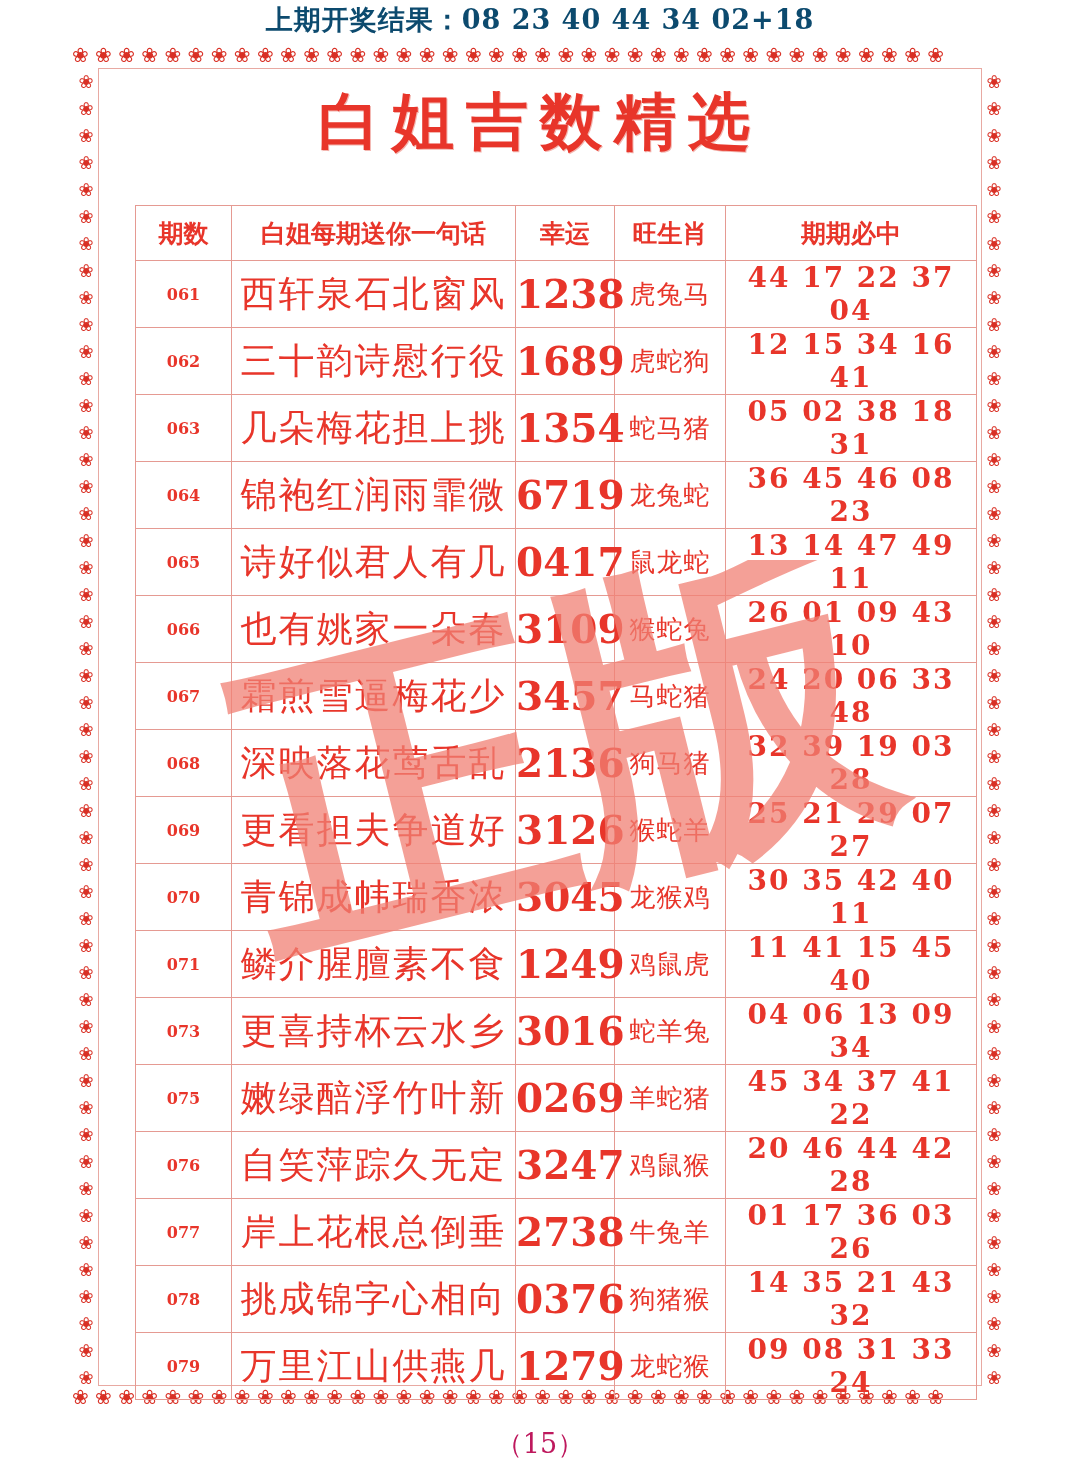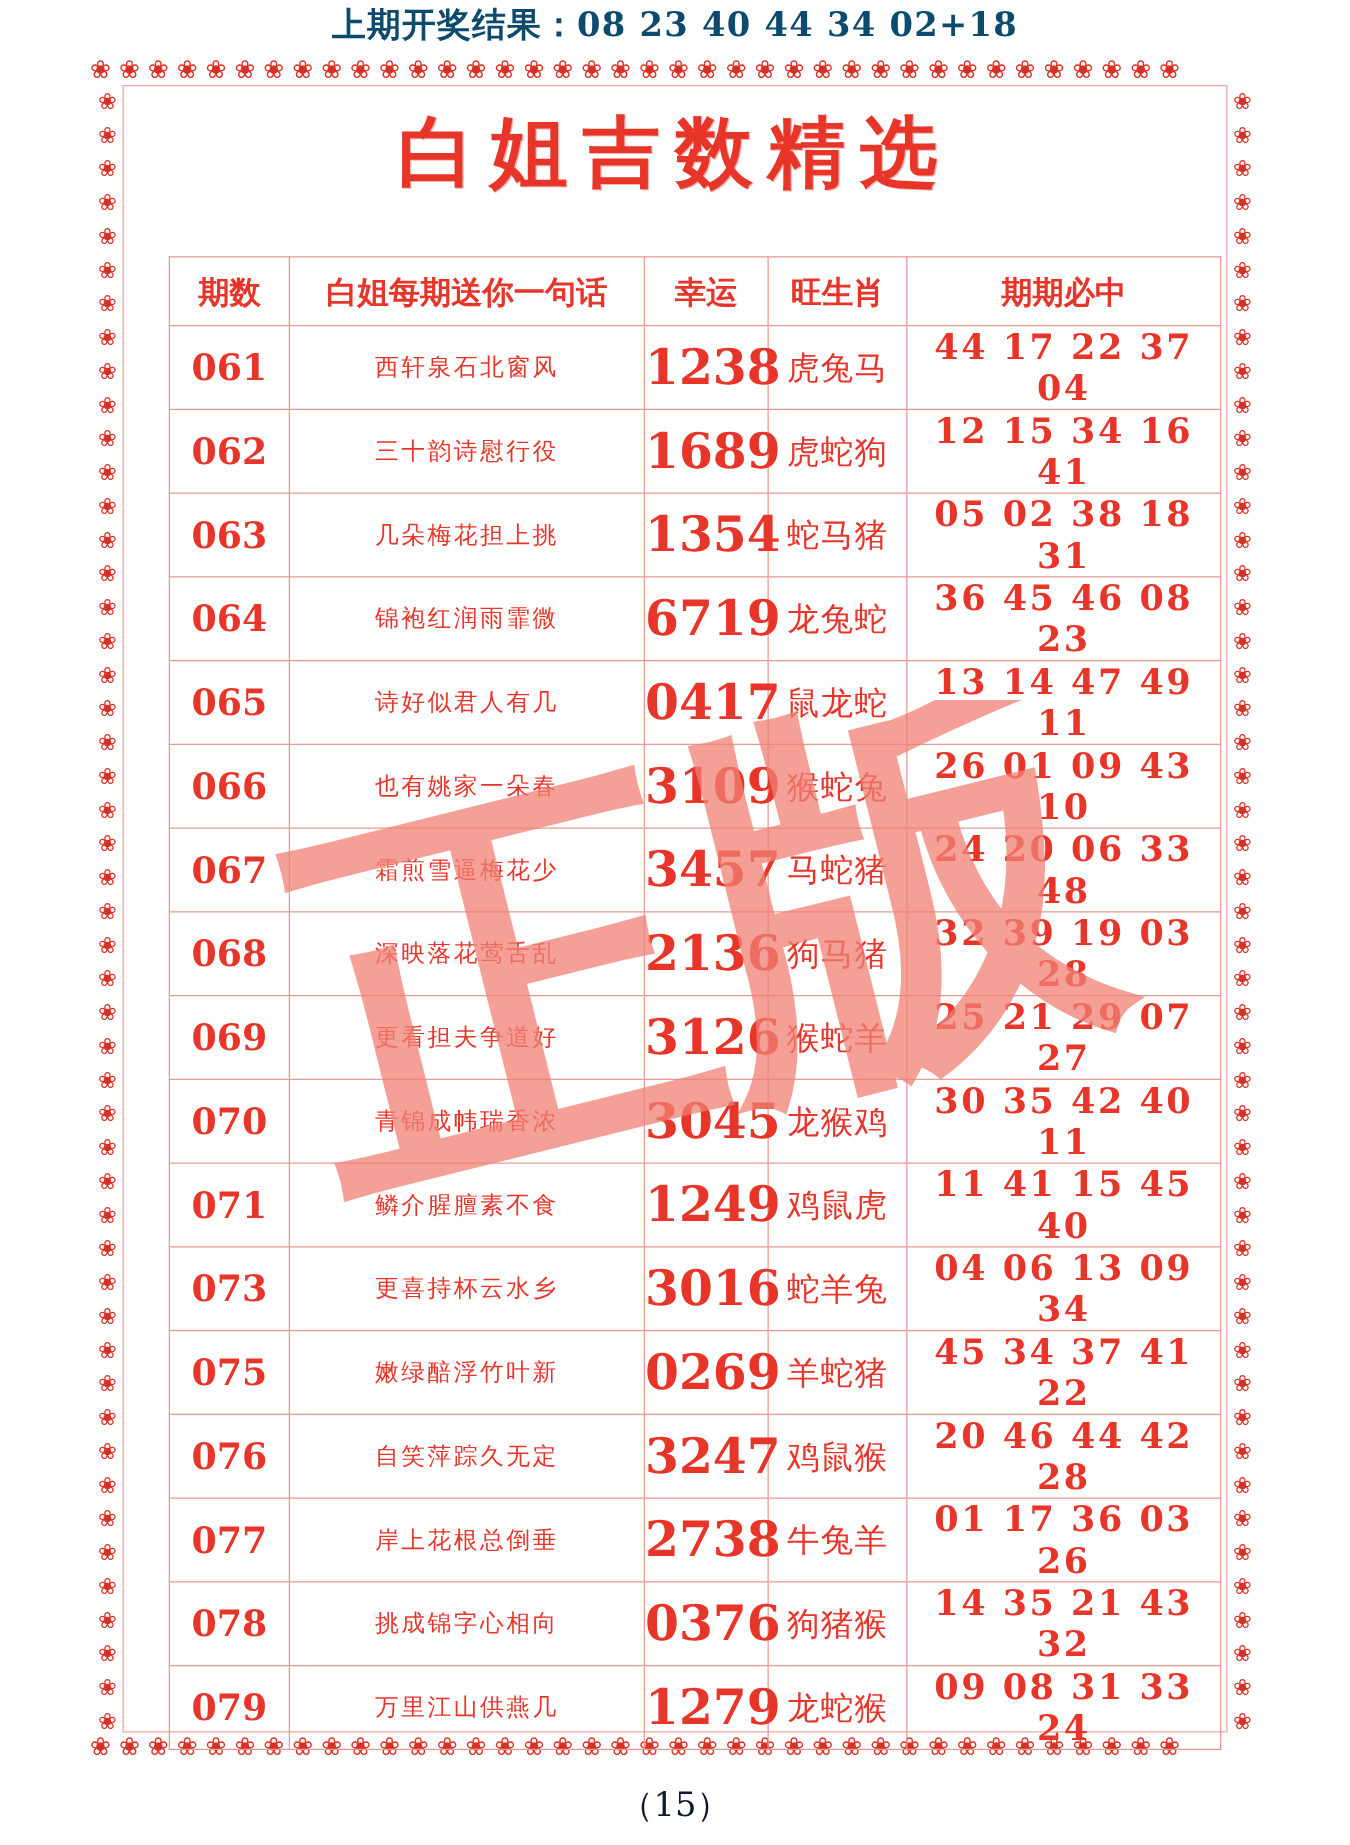--- a/index.html
+++ b/index.html
@@ -116,22 +116,22 @@
     color: #e8352a;
     font-family: "DejaVu Serif", "Liberation Serif", serif;
   }
   thead th {
     height: 54px;
     font-size: 25px;
     font-weight: bold;
     color: #d6302a;
   }
   tbody td { height: 52px; }
-  .c-issue { width: 95px; font-size: 29px; font-weight: bold; }
-  .c-phrase { width: 283px; font-size: 19px; letter-spacing: 2px; }
+  .c-issue { width: 95px; font-size: 16px; font-weight: bold; }
+  .c-phrase { width: 283px; font-size: 36px; letter-spacing: 2px; }
   .c-lucky { width: 98px; font-size: 39px; font-weight: bold; }
   .c-zodiac { width: 110px; font-size: 26px; letter-spacing: 1px; }
   .c-nums { width: 250px; font-size: 28px; font-weight: bold; letter-spacing: 2px; }
 
   thead .h-issue { width: 95px; }
   thead .h-phrase { width: 283px; }
   thead .h-lucky { width: 98px; }
   thead .h-zodiac { width: 110px; }
   thead .h-nums { width: 250px; }
 
@@ -148,21 +148,21 @@
   .watermark svg { width: 100%; height: 100%; }
 
   
   .page-number {
     position: absolute;
     bottom: 14px;
     left: 0;
     width: 1080px;
     text-align: center;
     font-size: 27px;
-    color: #0f172a;
+    color: #be185d;
     font-family: "DejaVu Serif", "Liberation Serif", serif;
   }
 </style>
 </head>
 <body>
 
 <div class="page">
 
   <div class="top-header">
     <span class="label">上期开奖结果：</span><span class="nums">08  23  40  44  34  02+18</span>

